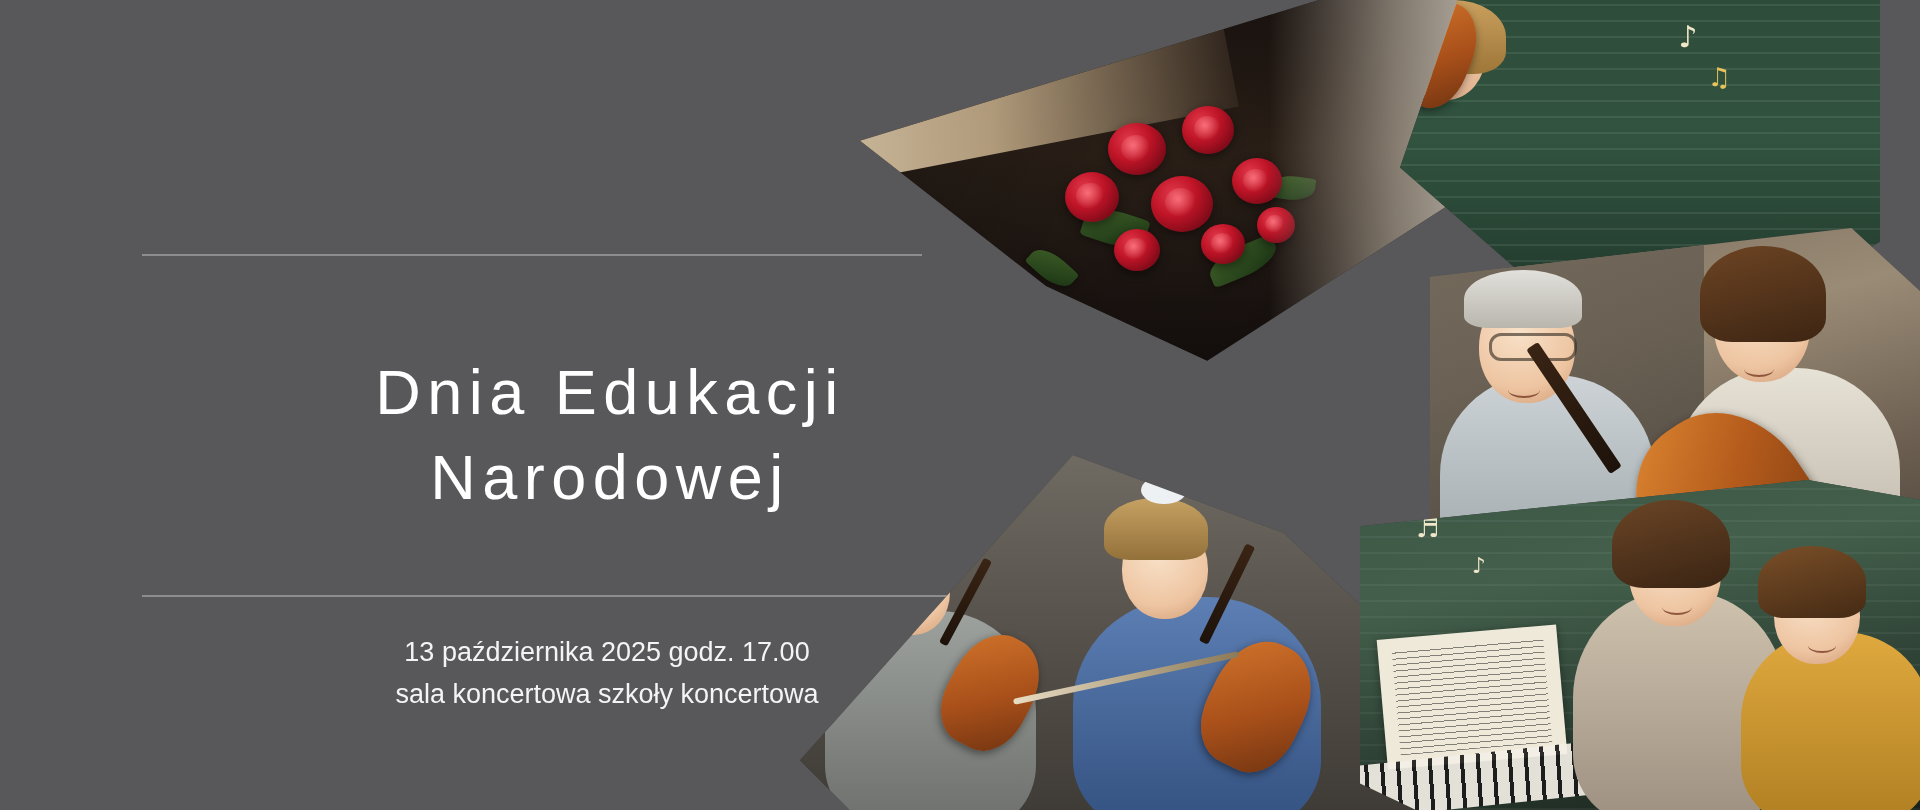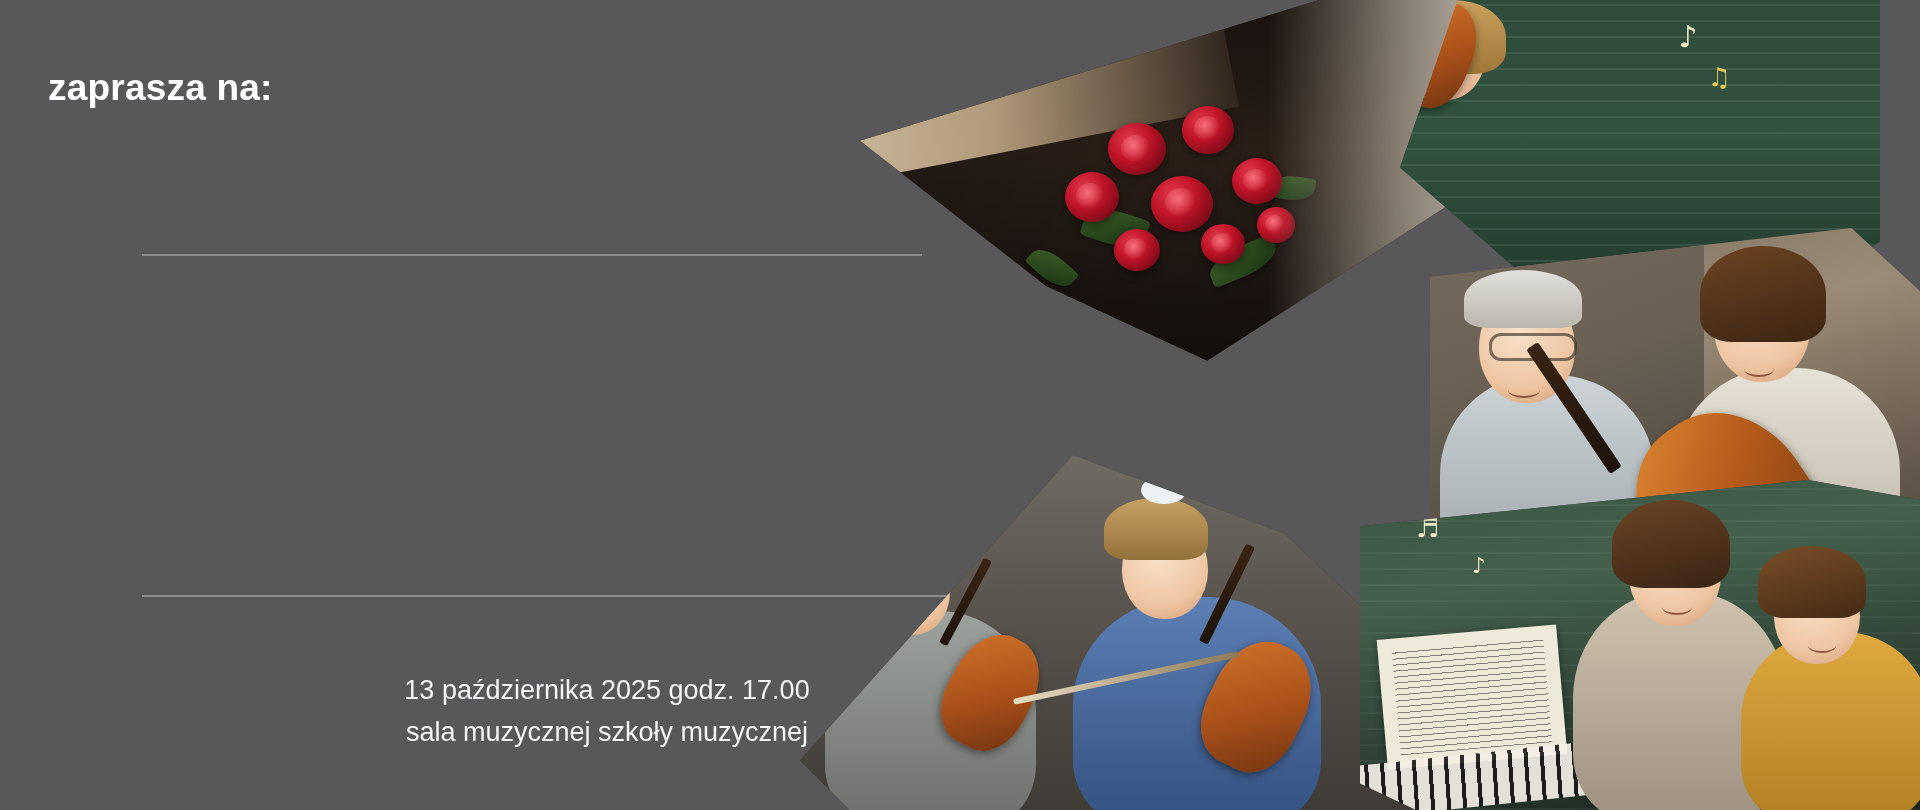--- a/index.html
+++ b/index.html
@@ -80,21 +80,20 @@
 
   .details {
     position: absolute;
     left: 142px;
     top: 632px;
     width: 930px;
     text-align: center;
     color: #f4f4f4;
     font-size: 27px;
     line-height: 1.55;
-    margin-top: 38px;
   }
   .details .d2 { display: block; }
 
   
   .collage {
     position: absolute;
     right: 0;
     top: 0;
     width: 1180px;
     height: 810px;
@@ -305,32 +304,35 @@
     border-bottom: 2px solid rgba(120,60,40,0.8);
     border-radius: 0 0 60% 60%;
   }
 </style>
 </head>
 <body>
 
 <div class="poster">
 
   <div class="headline">
-    <span class="l2">zaprasza na:</span>
   </div>
 
   <div class="rule rule-top"></div>
 
 
+  <div class="title">
+    <span>Dnia Edukacji</span>
+    <span class="t2">Narodowej</span>
+  </div>
 
   <div class="rule rule-bottom"></div>
 
   <div class="details">
     <span>13 października 2025 godz. 17.00</span>
-    <span class="d2">sala muzycznej szkoły muzycznej</span>
+    <span class="d2">sala koncertowa szkoły koncertowa</span>
   </div>
 
   <div class="collage">
 
     <div class="photo p-roses">
       <div class="roses-art">
         <div class="leaf" style="left:36%; top:48%; width:64px; height:34px; transform:rotate(18deg);"></div>
         <div class="leaf" style="left:56%; top:56%; width:72px; height:30px; transform:rotate(-22deg);"></div>
         <div class="leaf" style="left:27%; top:58%; width:50px; height:26px; transform:rotate(42deg);"></div>
         <div class="leaf" style="left:66%; top:40%; width:46px; height:24px; transform:rotate(8deg);"></div>

